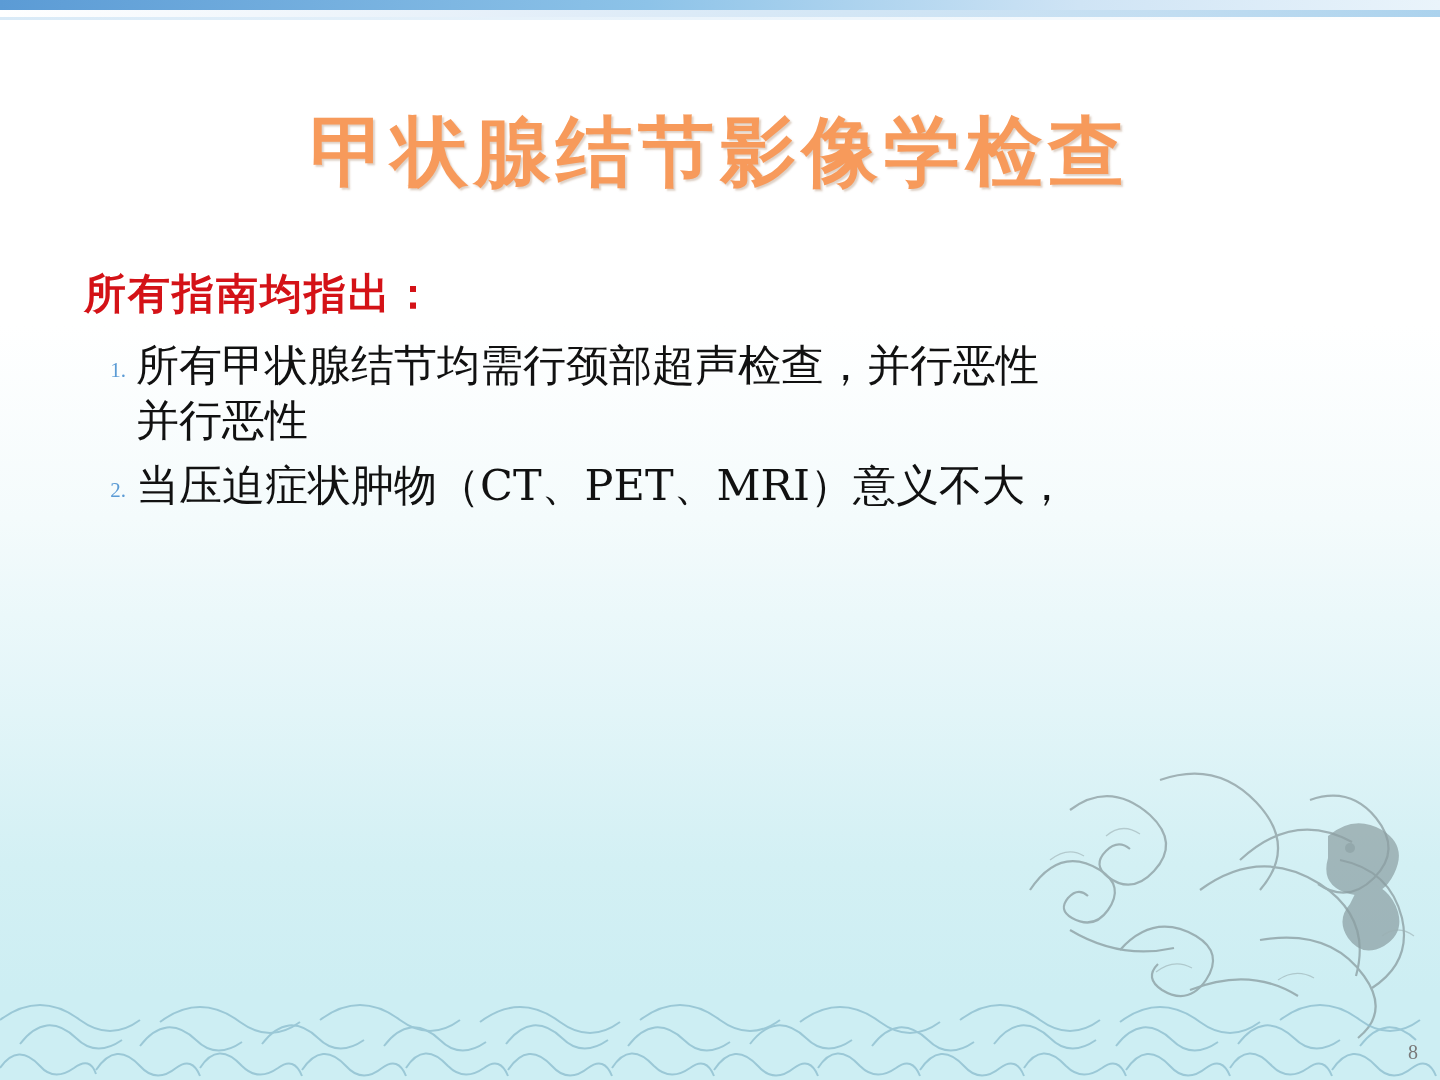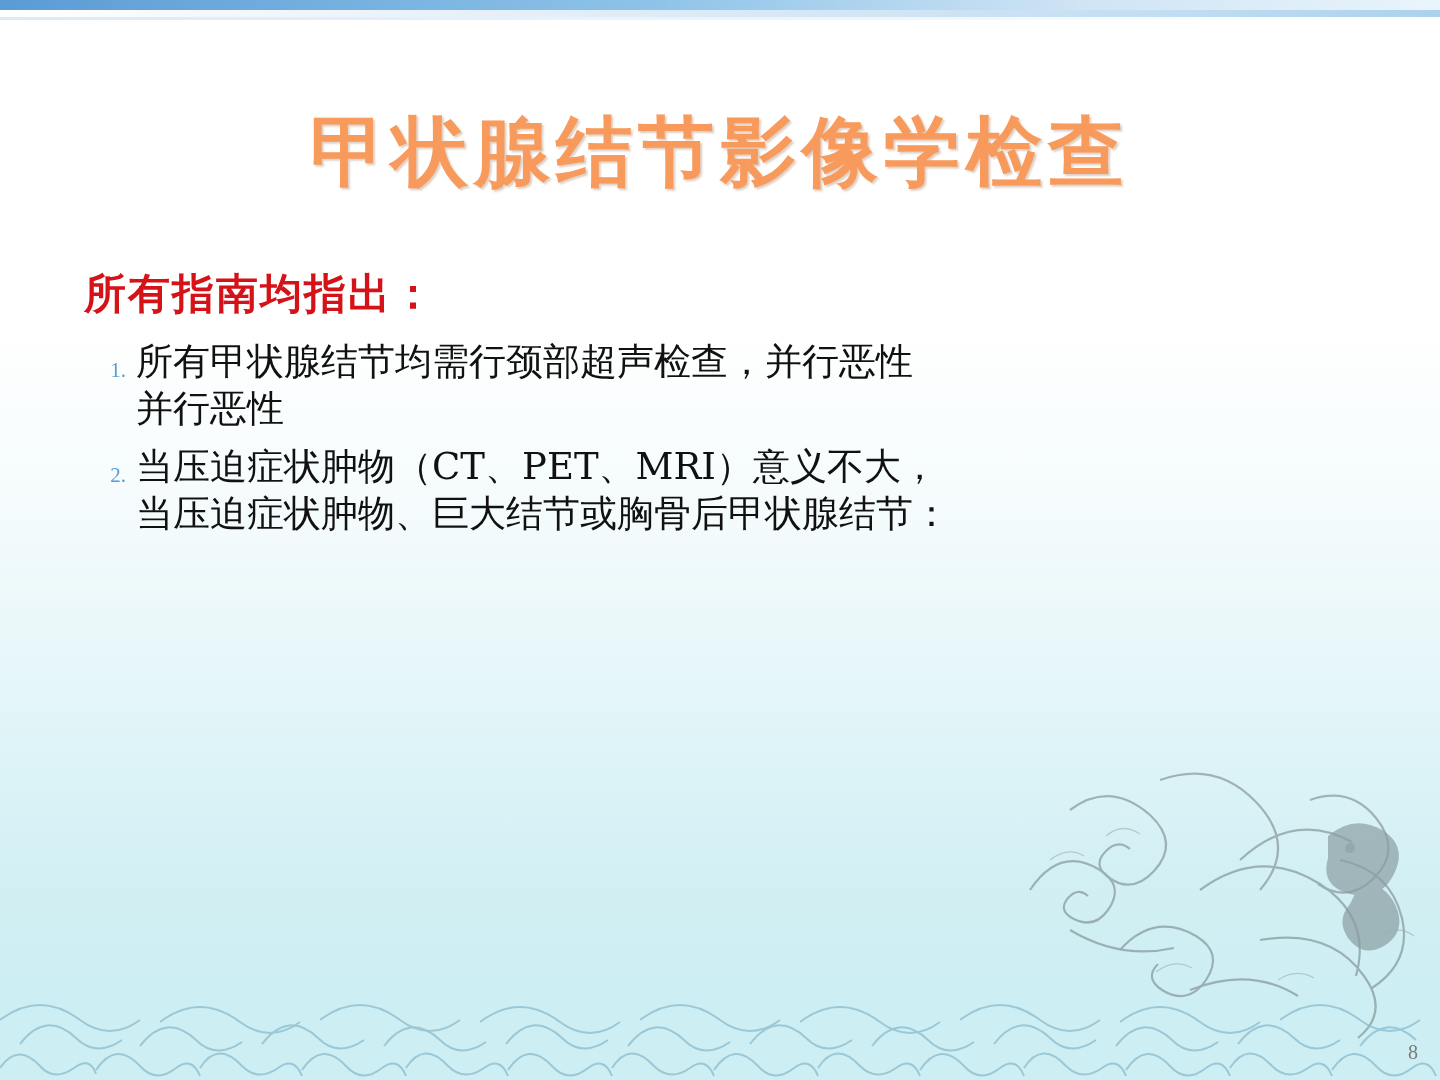--- a/index.html
+++ b/index.html
@@ -94,21 +94,21 @@
     text-align: right;
     padding-right: 10px;
     font-family: "Liberation Serif", serif;
     font-size: 21px;
     color: #5b9bd5;
     line-height: 1;
     padding-top: 22px;
   }
   .item-text {
     font-family: "DejaVu Serif", serif;
-    font-size: 37px;
+    font-size: 43px;
     color: #111111;
     line-height: 1.28;
     letter-spacing: 0px;
     text-indent: 0;
   }
   .item-text .line { display: block; white-space: nowrap; }
 
   
   .waves {
     position: absolute;
@@ -154,21 +154,20 @@
       <div class="item-text">
         <span class="line">所有甲状腺结节均需行颈部超声检查，并行恶性</span>
         <span class="line">并行恶性</span>
       </div>
     </div>
 
     <div class="item">
       <div class="num">2.</div>
       <div class="item-text">
         <span class="line">当压迫症状肿物（CT、PET、MRI）意义不大，</span>
-        <span class="line">当压迫症状肿物、巨大结节或胸骨后甲状腺结节：</span>
       </div>
     </div>
 
   </div>
 
   <svg class="dragon" viewBox="0 0 430 300">
     <g fill="none" stroke="#6d7a7d" stroke-width="2.2" opacity="0.85">
       <path d="M20 150 q30 -45 70 -20 q25 16 8 40 q-14 20 -36 8 q-14 -8 -4 -20 q10 -11 20 -2"></path>
       <path d="M60 70 q40 -30 80 5 q30 28 4 56 q-22 24 -46 6 q-16 -12 -2 -26 q12 -12 24 -2"></path>
       <path d="M110 210 q34 -38 76 -14 q28 17 10 44 q-18 26 -44 10 q-18 -12 -4 -26"></path>

